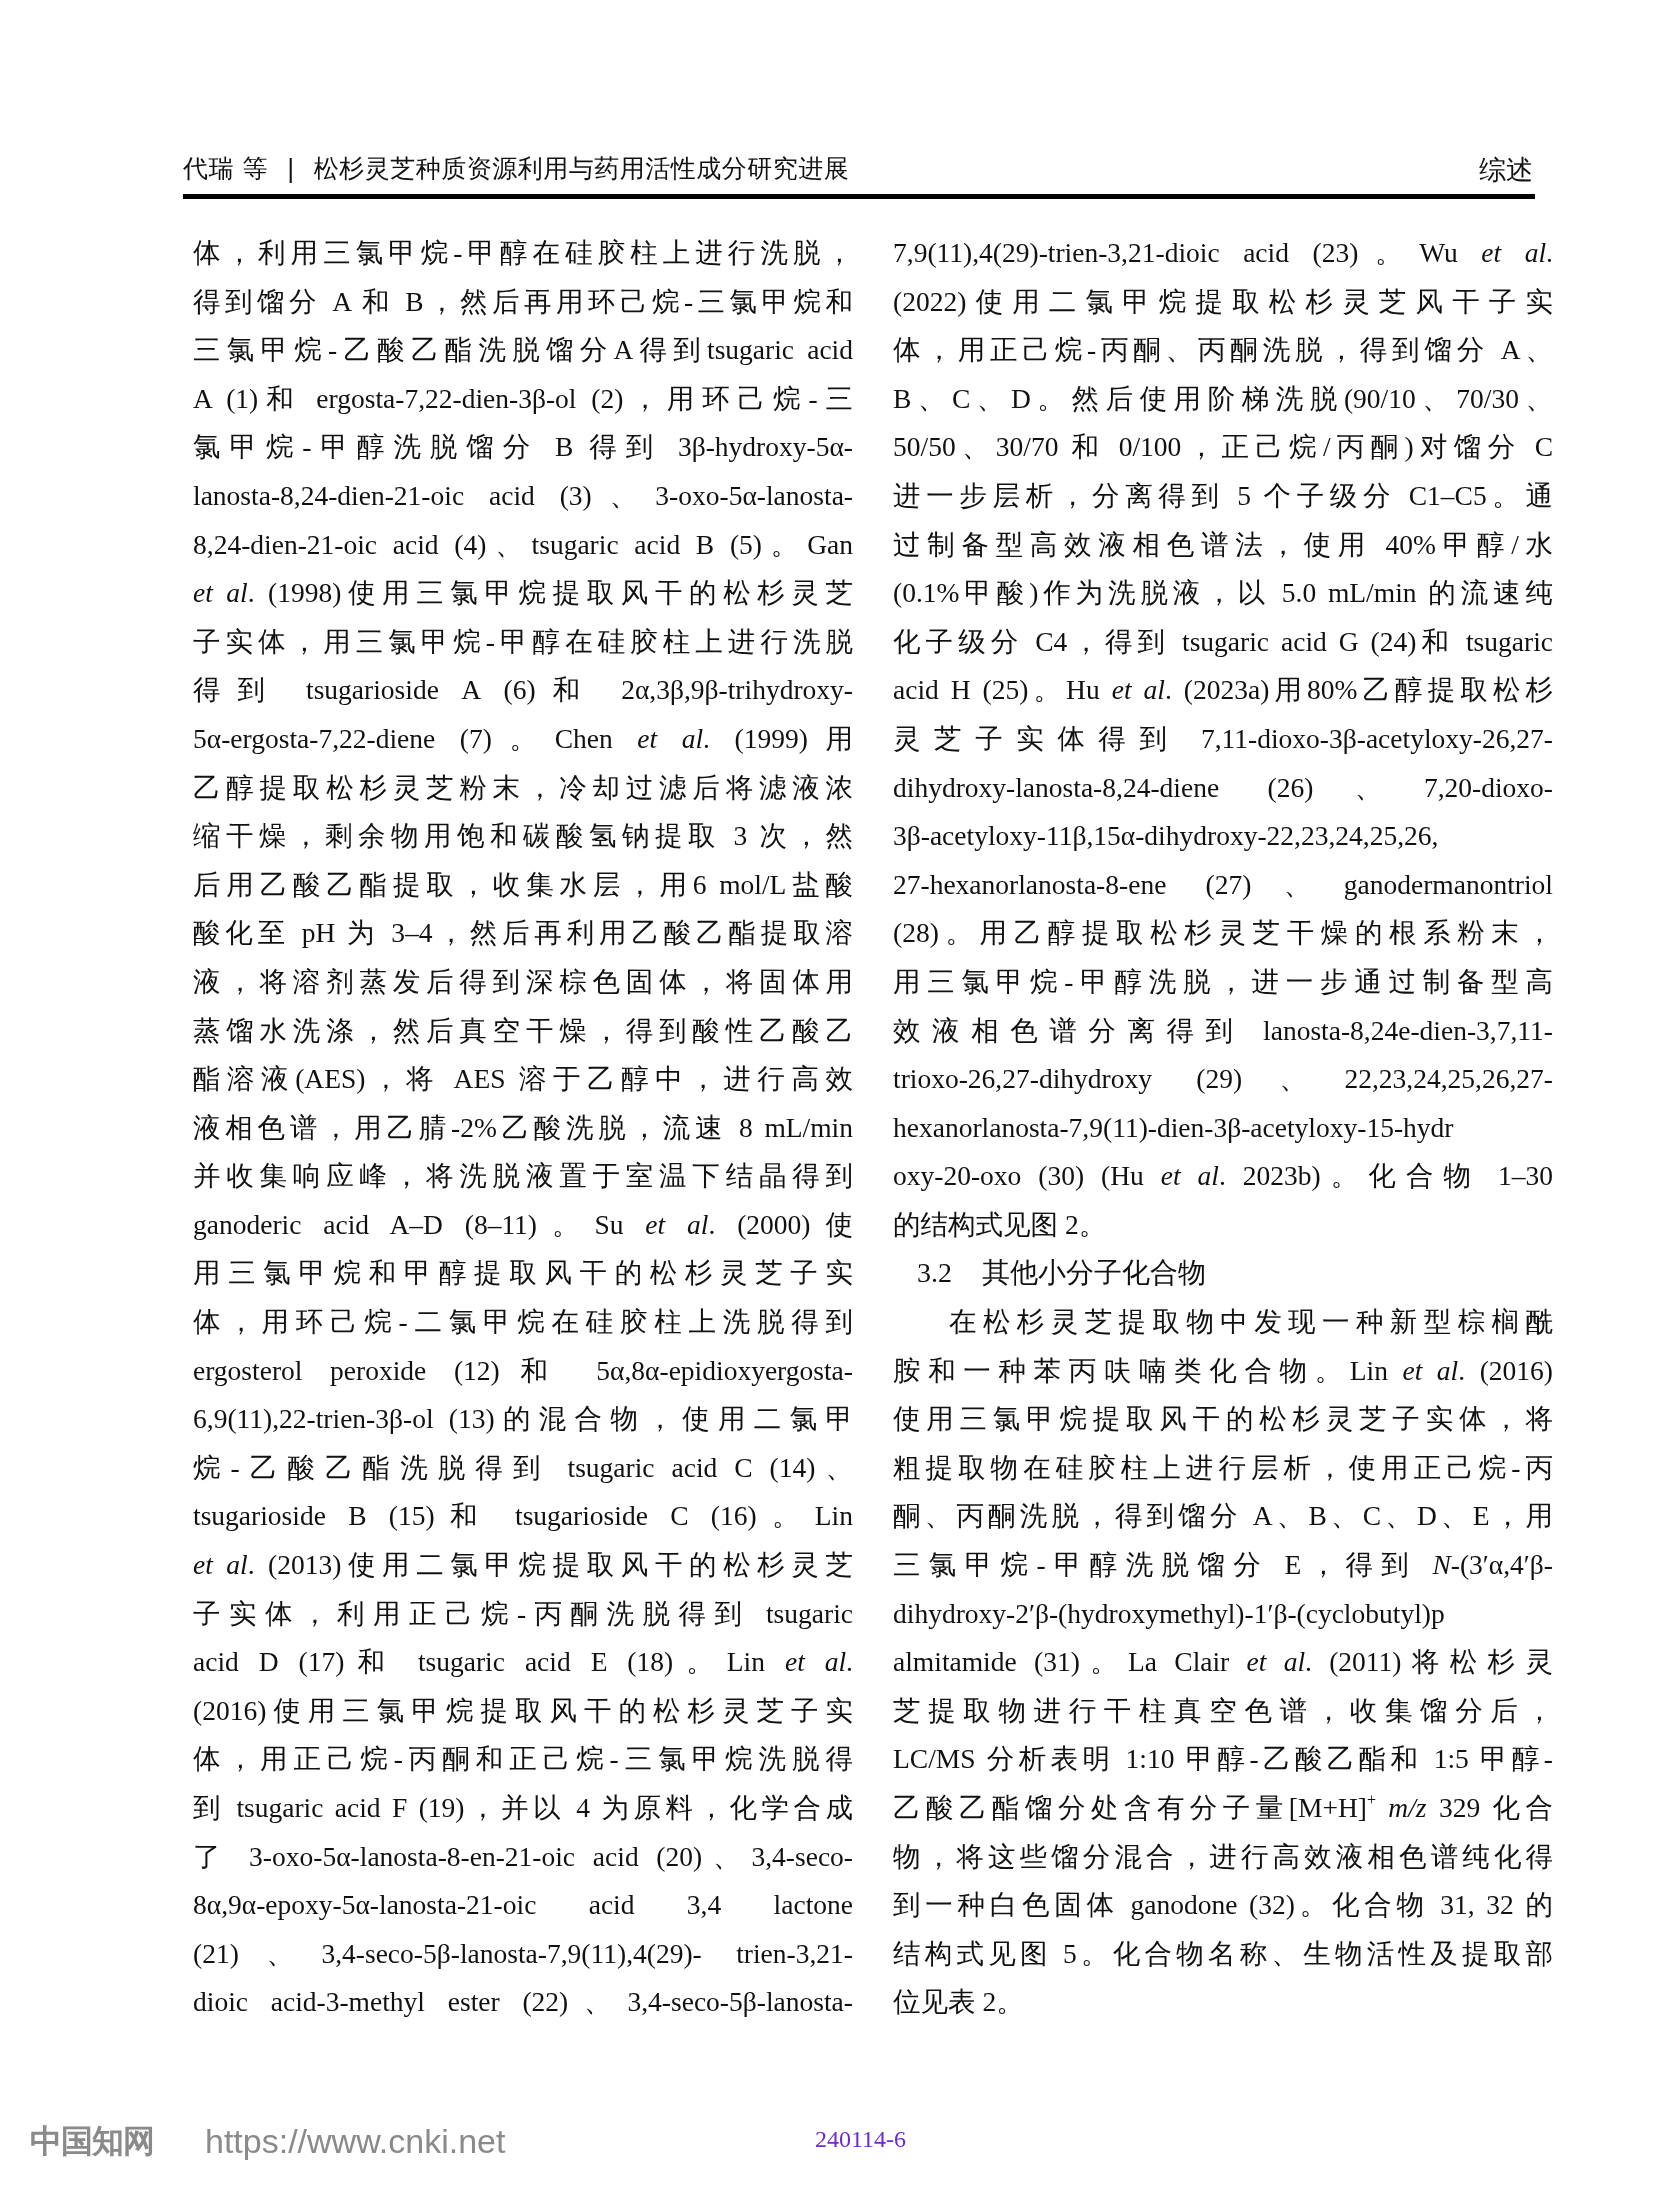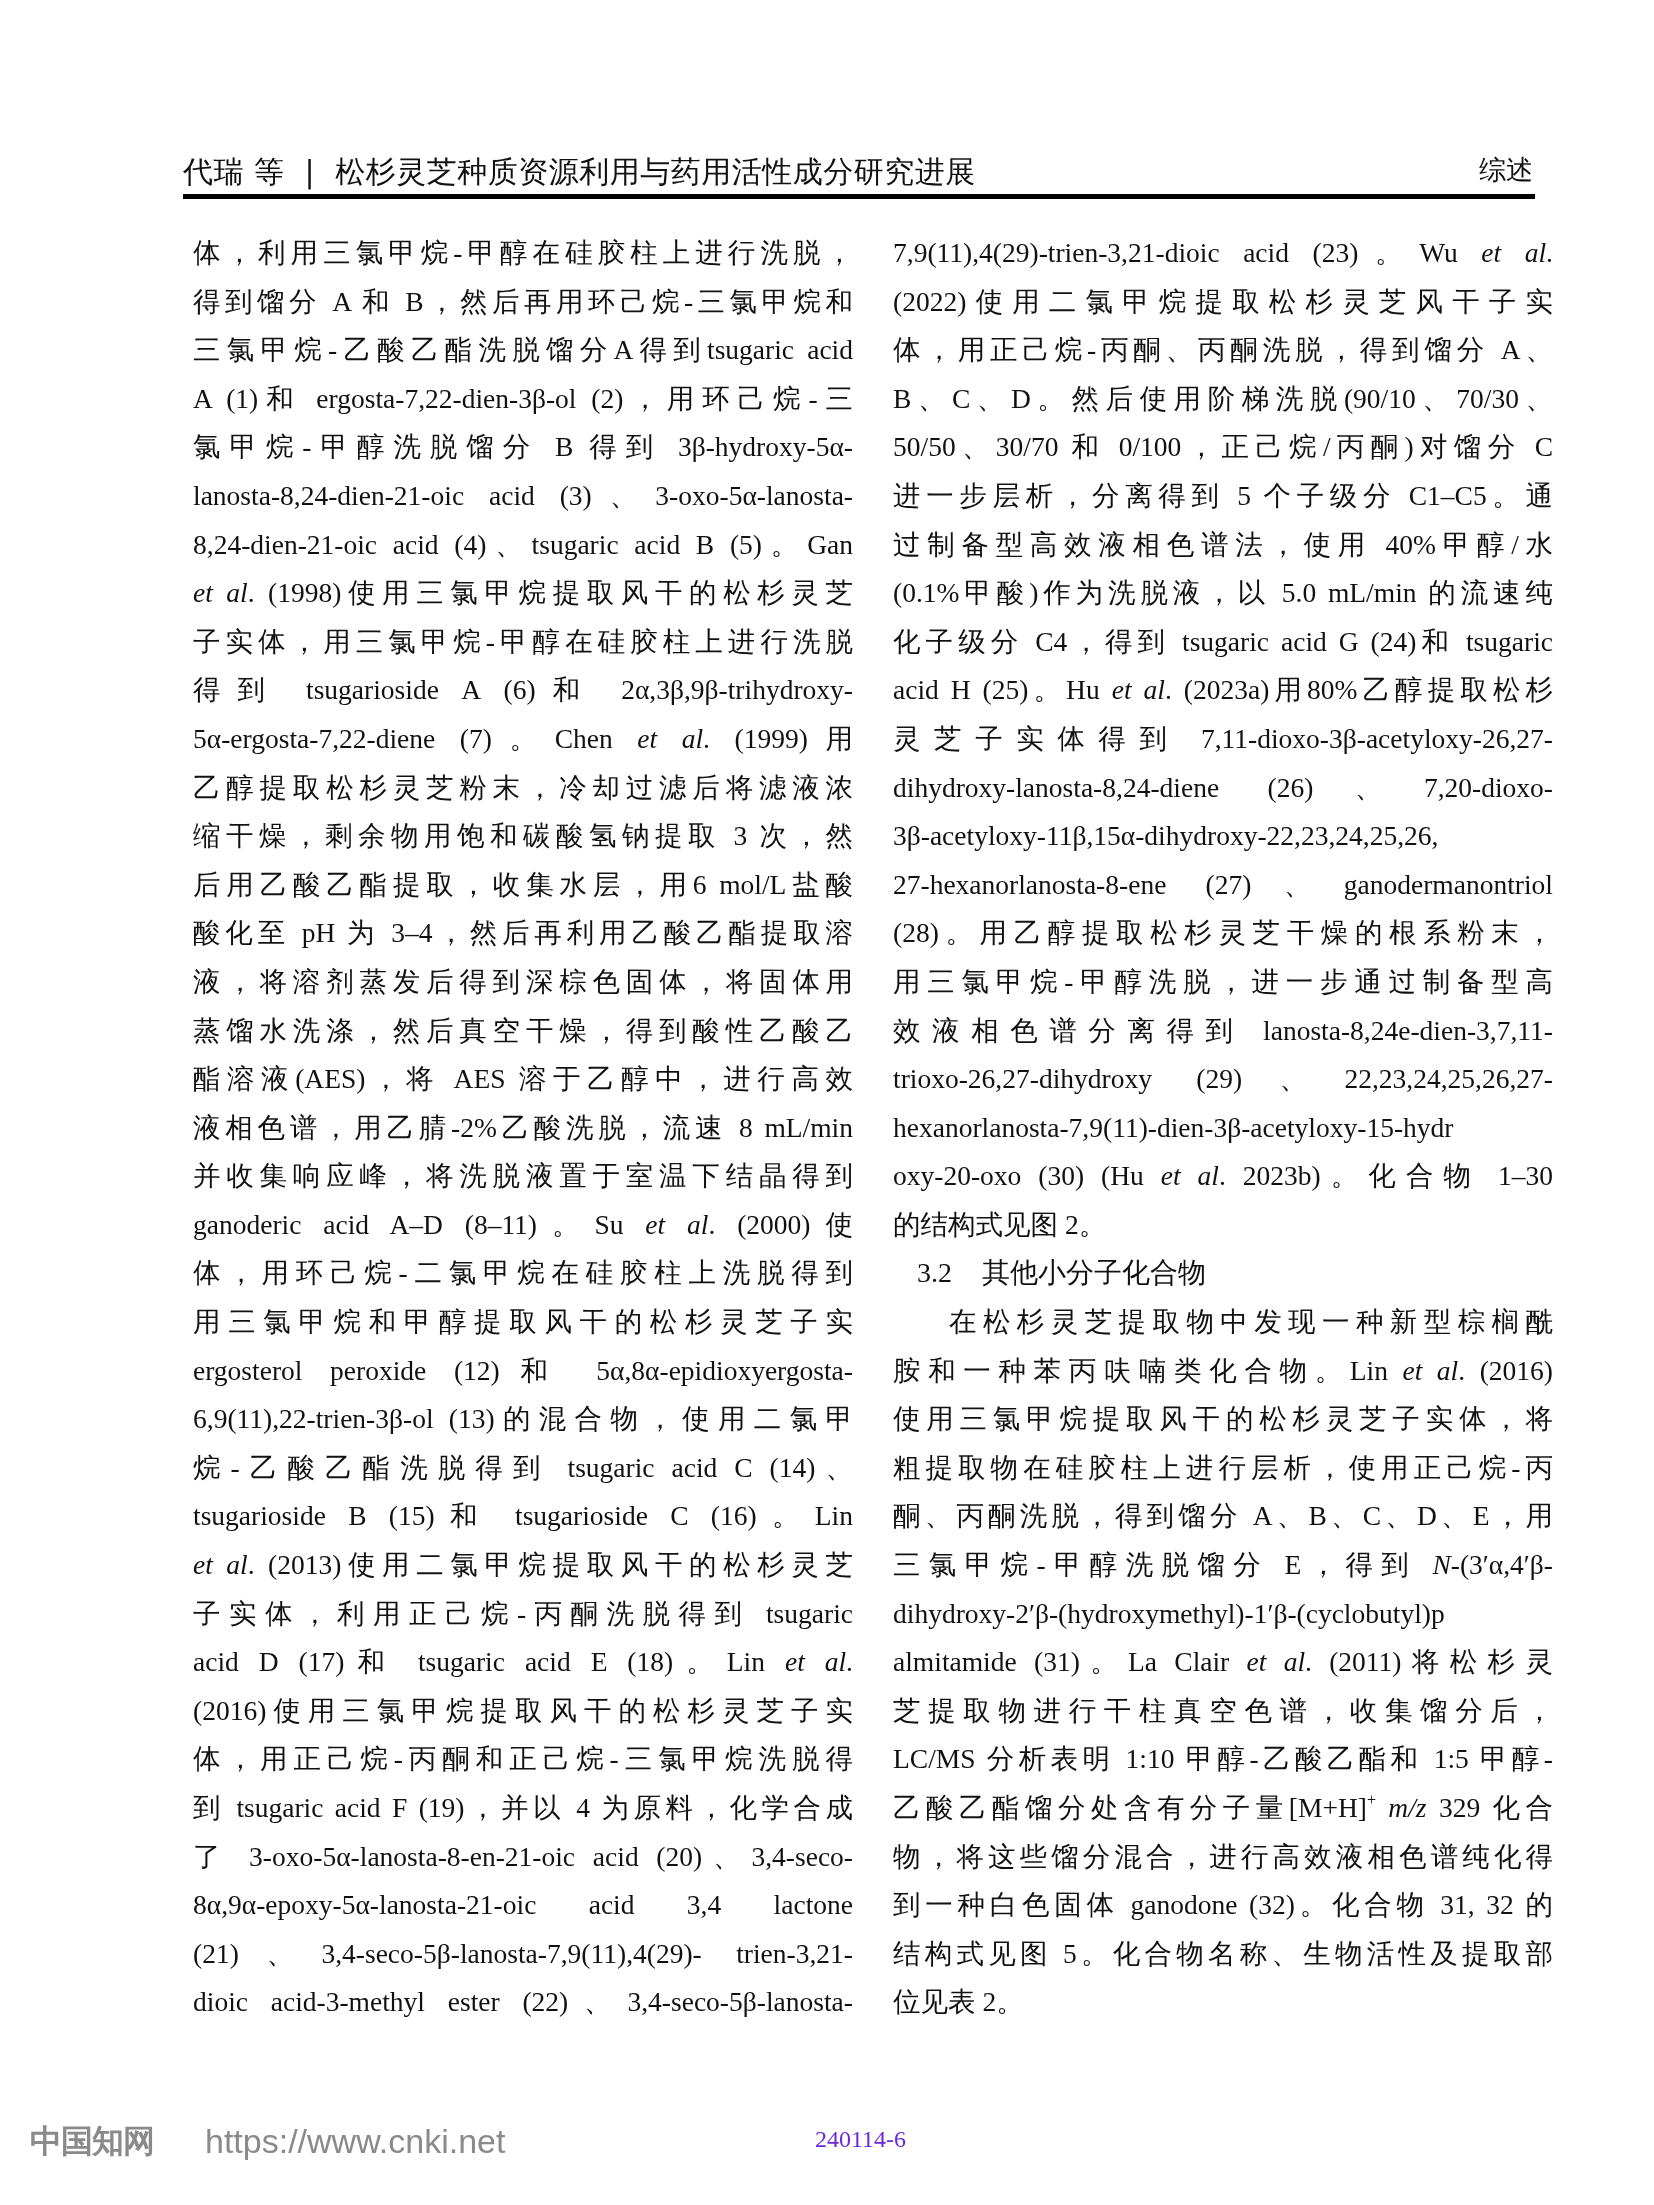--- a/index.html
+++ b/index.html
@@ -5,21 +5,21 @@
   html, body { margin: 0; padding: 0; background: #ffffff; }
   body {
     width: 1654px; height: 2205px; position: relative; overflow: hidden;
     font-family: "Liberation Serif", "DejaVu Serif", serif; color: #111;
   }
   .header {
     position: absolute; left: 183px; top: 148px; width: 1350px; height: 40px;
   }
   .header-left {
     position: absolute; left: 0; top: 4px; font-family: "DejaVu Sans", sans-serif;
-    font-size: 30px; letter-spacing: 0.5px;
+    font-size: 25px; letter-spacing: 0.5px;
   }
   .header-right {
     position: absolute; right: 0; top: 4px; font-family: "DejaVu Sans", sans-serif;
     font-size: 27px;
   }
   .header-rule {
     position: absolute; left: 183px; top: 194px; width: 1352px; height: 5px; background: #000;
   }
   .col {
     position: absolute; top: 229px; width: 660px;
@@ -77,22 +77,22 @@
     <span class="line">乙醇提取松杉灵芝粉末，冷却过滤后将滤液浓</span>
     <span class="line">缩干燥，剩余物用饱和碳酸氢钠提取 3 次，然</span>
     <span class="line">后用乙酸乙酯提取，收集水层，用6 mol/L盐酸</span>
     <span class="line">酸化至 pH 为 3–4，然后再利用乙酸乙酯提取溶</span>
     <span class="line">液，将溶剂蒸发后得到深棕色固体，将固体用</span>
     <span class="line">蒸馏水洗涤，然后真空干燥，得到酸性乙酸乙</span>
     <span class="line">酯溶液(AES)，将 AES 溶于乙醇中，进行高效</span>
     <span class="line">液相色谱，用乙腈-2%乙酸洗脱，流速 8 mL/min</span>
     <span class="line">并收集响应峰，将洗脱液置于室温下结晶得到</span>
     <span class="line">ganoderic acid A–D (<b>8–11</b>)。Su <i>et al</i>. (<b>2000</b>)使</span>
+    <span class="line">用三氯甲烷和甲醇提取风干的松杉灵芝子实</span>
     <span class="line">体，用环己烷-二氯甲烷在硅胶柱上洗脱得到</span>
-    <span class="line">用三氯甲烷和甲醇提取风干的松杉灵芝子实</span>
     <span class="line">ergosterol peroxide (<b>12</b>)和 5α,8α-epidioxyergosta-</span>
     <span class="line">6,9(<b>11</b>),22-trien-3β-ol (<b>13</b>)的混合物，使用二氯甲</span>
     <span class="line">烷-乙酸乙酯洗脱得到 tsugaric acid C (<b>14</b>)、</span>
     <span class="line">tsugarioside B (<b>15</b>)和 tsugarioside C (<b>16</b>)。Lin</span>
     <span class="line"><i>et al</i>. (<b>2013</b>)使用二氯甲烷提取风干的松杉灵芝</span>
     <span class="line">子实体，利用正己烷-丙酮洗脱得到 tsugaric</span>
     <span class="line">acid D (<b>17</b>)和 tsugaric acid E (<b>18</b>)。Lin <i>et al</i>.</span>
     <span class="line">(<b>2016</b>)使用三氯甲烷提取风干的松杉灵芝子实</span>
     <span class="line">体，用正己烷-丙酮和正己烷-三氯甲烷洗脱得</span>
     <span class="line">到 tsugaric acid F (<b>19</b>)，并以 <b>4</b> 为原料，化学合成</span>

